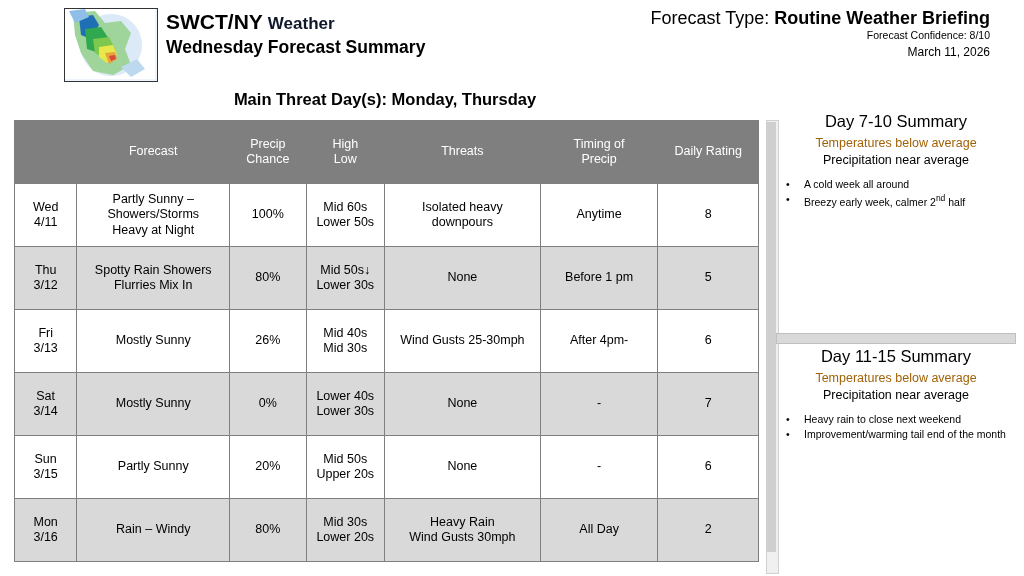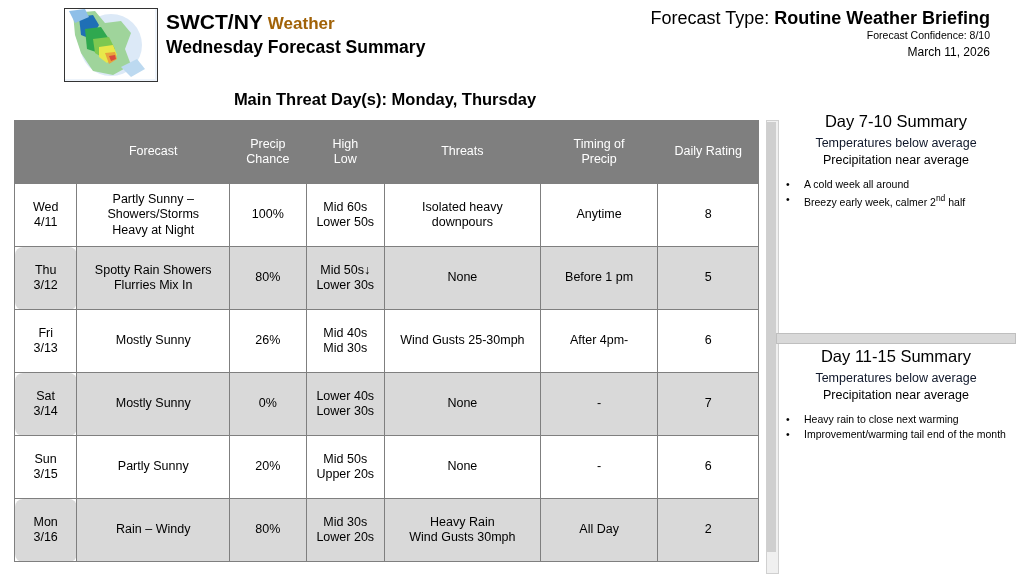--- a/index.html
+++ b/index.html
@@ -34,21 +34,21 @@
   .logo-svg { display:block; }
 
   .brand {
     position: absolute;
     left: 166px; top: 10px;
     font-size: 21px;
     font-weight: bold;
     letter-spacing: 0px;
   }
   .brand .weather-word {
-    color: #a16207;
+    color: #0f172a;
     font-size: 17px;
     font-weight: bold;
     margin-left: 5px;
   }
   .subtitle {
     position: absolute;
     left: 166px; top: 37px;
     font-size: 17.5px;
     font-weight: bold;
   }
@@ -108,21 +108,20 @@
     font-weight: normal;
     height: 58px;
     font-size: 12.5px;
   }
   table.fc tbody td { height: 58px; }
   table.fc tbody tr.alt td { background: #d9d9d9; }
   td.daycell {
     text-align: left;
     padding-left: 8px;
     font-size: 12.5px;
-    border-radius: 8px;
   }
   .colw-day    { width: 62px; }
   .colw-fc     { width: 152px; }
   .colw-precip { width: 76px; }
   .colw-hl     { width: 78px; }
   .colw-threat { width: 155px; }
   .colw-timing { width: 117px; }
   .colw-rating { width: 100px; }
 
   .sup { font-size: 8.5px; vertical-align: super; }
@@ -154,21 +153,21 @@
     text-align: center;
     font-size: 16.5px;
     font-weight: normal;
     margin-bottom: 4px;
   }
   .panel-line {
     text-align: center;
     font-size: 12.5px;
     line-height: 1.35;
   }
-  .panel-line.accent { color: #0f172a; }
+  .panel-line.accent { color: #a16207; }
   .panel-list {
     margin: 9px 0 0 0;
     padding: 0 0 0 8px;
     list-style: none;
     font-size: 10.5px;
     line-height: 1.33;
   }
   .panel-list li {
     position: relative;
     padding-left: 20px;
@@ -392,16 +391,16 @@
     <li><span>Breezy early week, calmer 2</span><span class="sup">nd</span><span> half</span></li>
   </ul>
 </div>
 
 <div class="panel" id="panel-11-15">
   <div class="panel-bar"></div>
   <div class="panel-title">Day 11-15 Summary</div>
   <div class="panel-line accent">Temperatures below average</div>
   <div class="panel-line">Precipitation near average</div>
   <ul class="panel-list">
-    <li>Heavy rain to close next warming</li>
+    <li>Heavy rain to close next weekend</li>
     <li>Improvement/warming tail end of the month</li>
   </ul>
 </div>
 
 </body></html>

